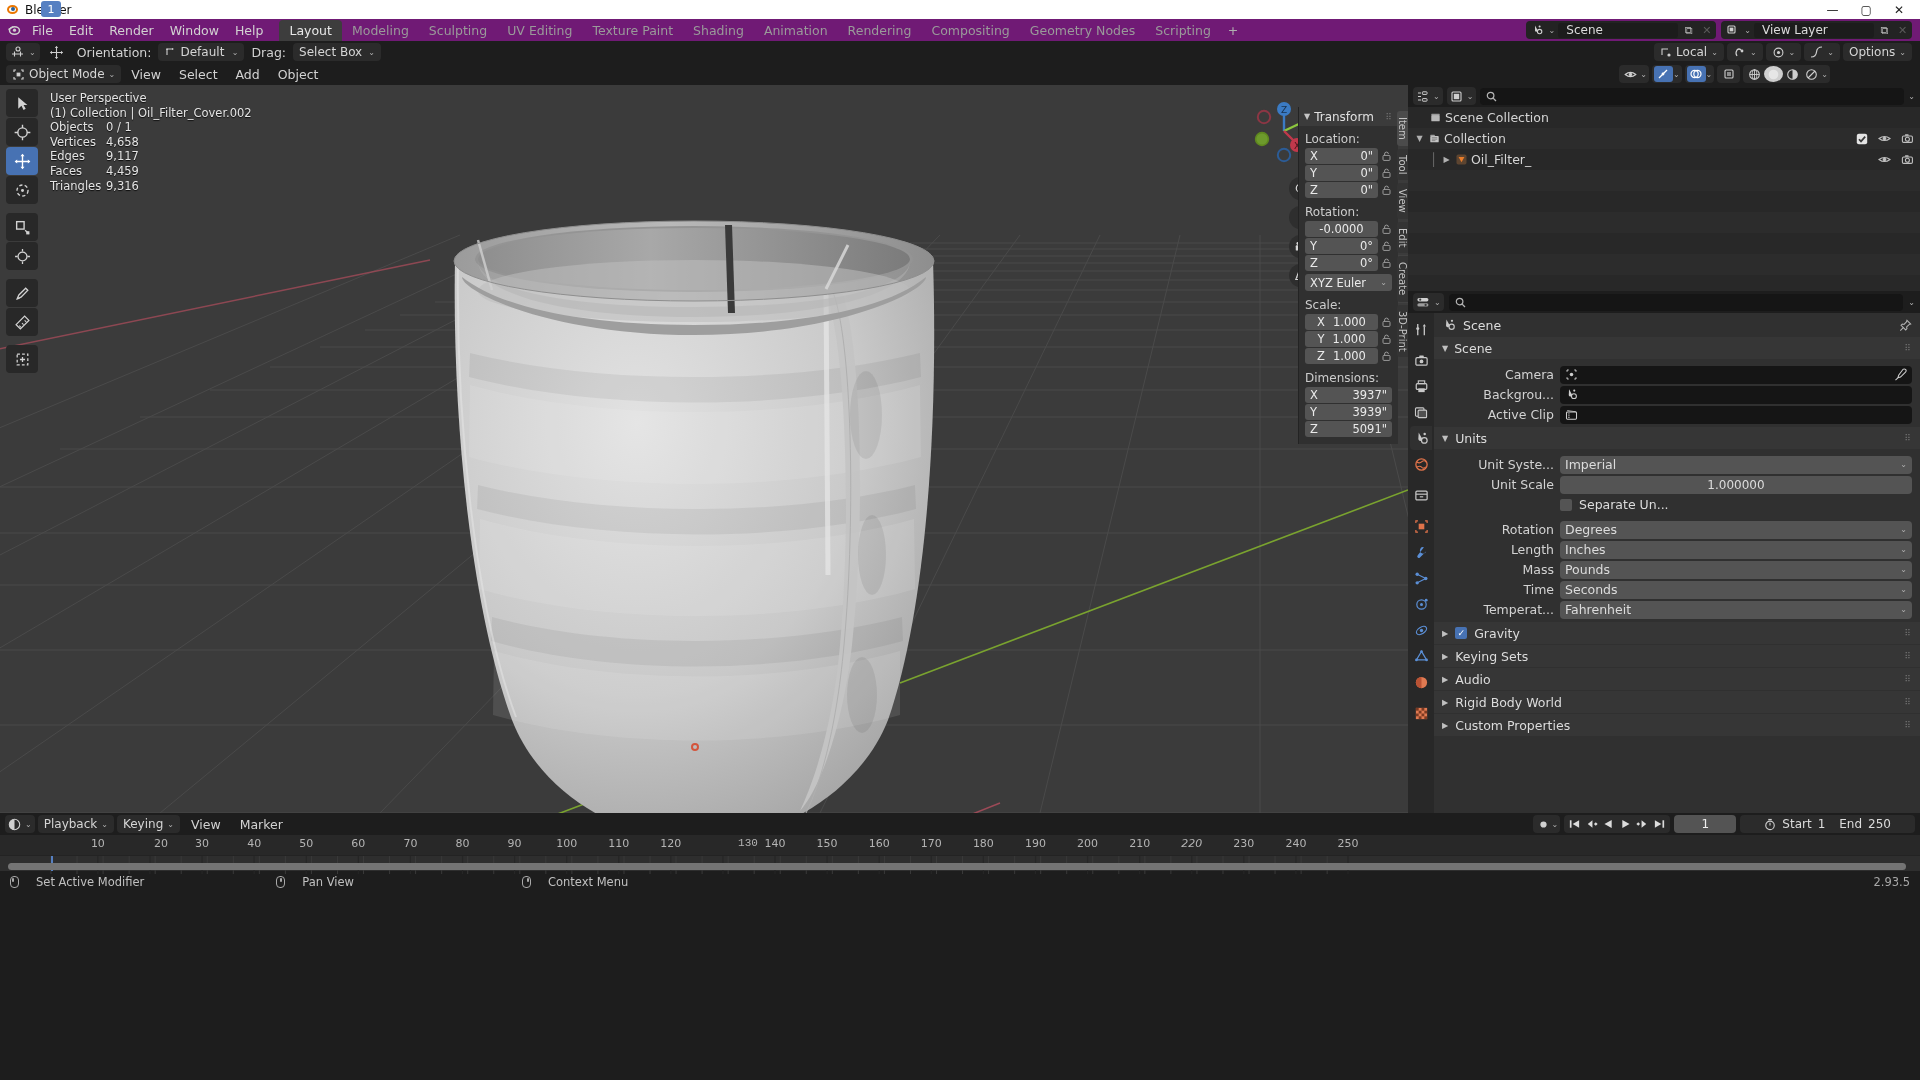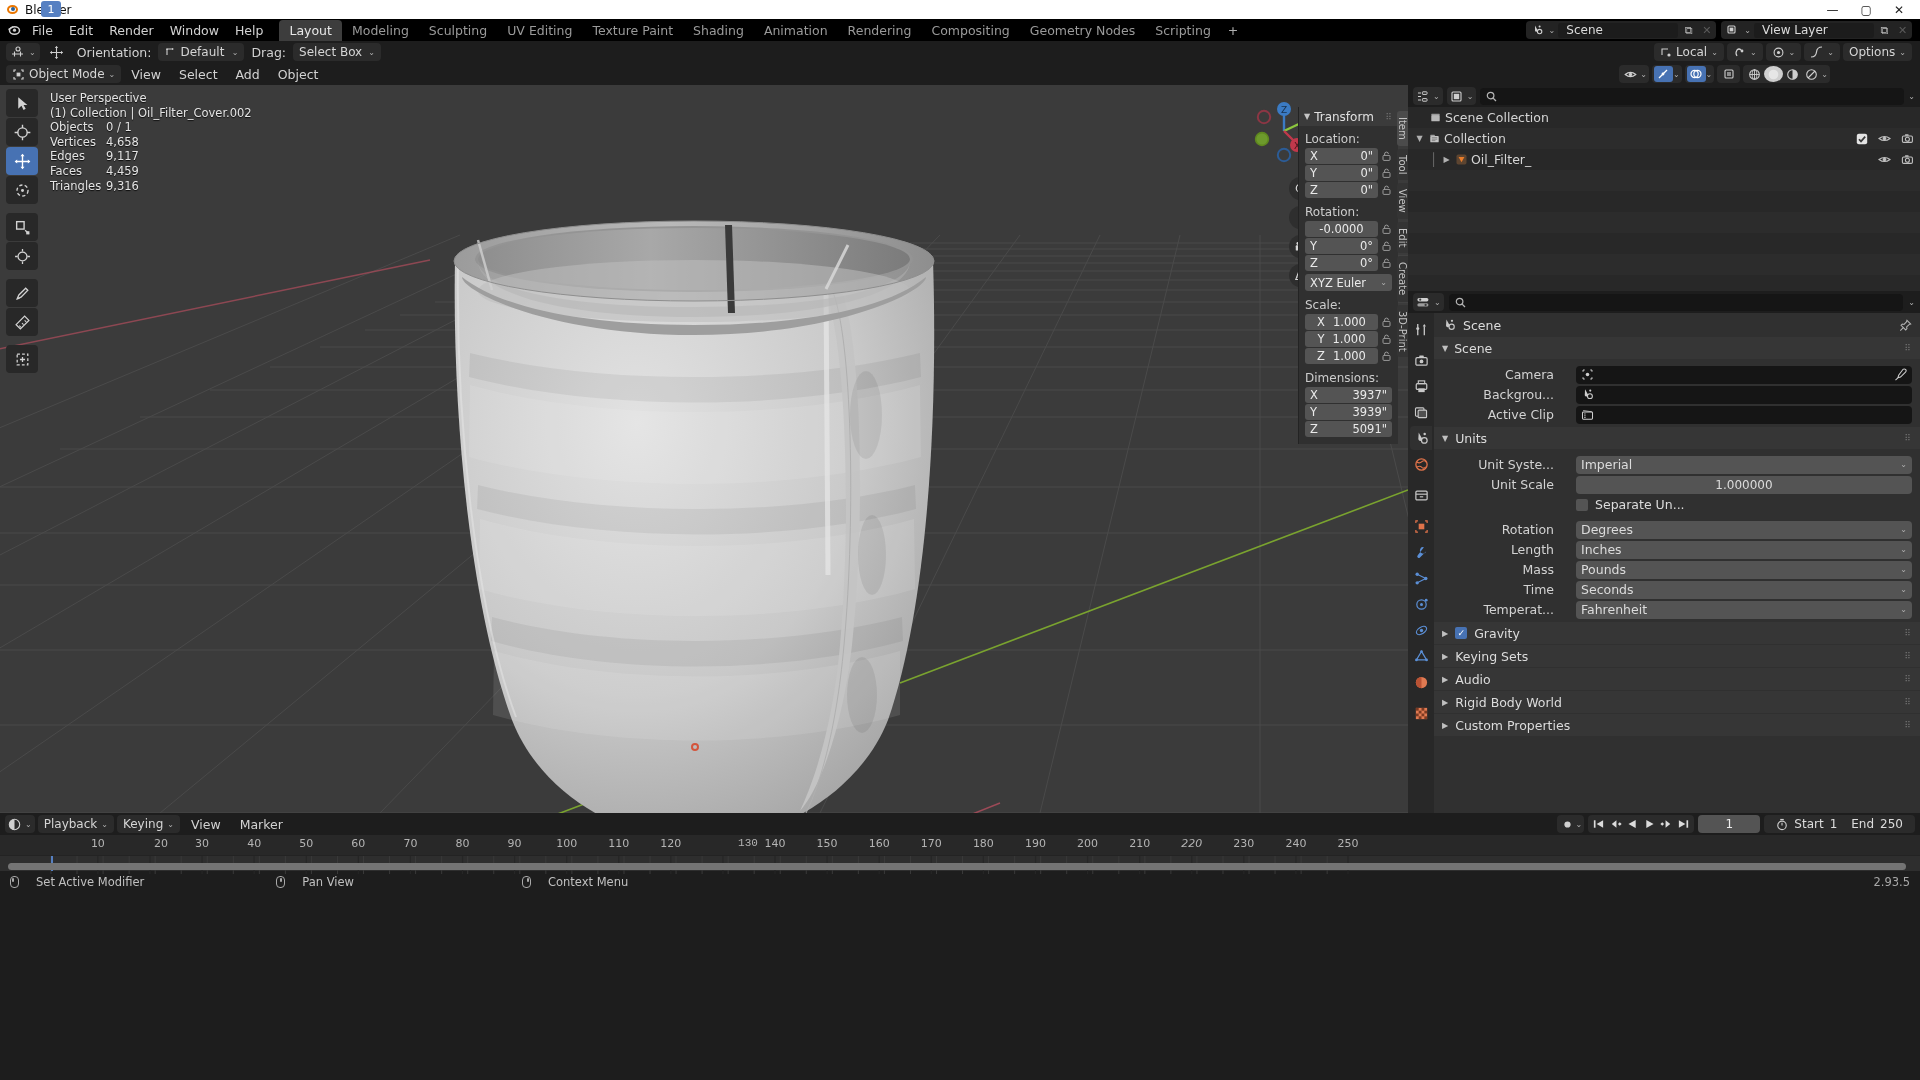--- a/index.html
+++ b/index.html
@@ -8,21 +8,21 @@
 
   
   #titlebar { height:19px; background:#fff; display:flex; align-items:center; padding:0 6px; }
   #titlebar .tb-title { color:#111; font-size:12px; margin-left:6px; }
   #titlebar .tb-btns { margin-left:auto; display:flex; gap:22px; padding-right:10px; color:#222; font-size:12px; }
   .blender-logo { width:13px; height:13px; position:relative; }
   .blender-logo .bl-ring { position:absolute; width:11px; height:9px; border:2px solid #ea7600; border-radius:50%; left:1px; top:2px; }
   .blender-logo .bl-dot { position:absolute; width:4px; height:4px; background:#2a6099; border-radius:50%; left:5px; top:4px; }
 
   
-  #topbar { height:22px; background:#000000; display:flex; align-items:center; padding:0 4px; gap:0; }
+  #topbar { height:22px; background:#701a75; display:flex; align-items:center; padding:0 4px; gap:0; }
   .mb-logo { width:20px; display:flex; justify-content:center; }
   .menu-item { padding:3px 8px; font-size:12.5px; color:#d2d2d2; border-radius:3px; white-space:nowrap; }
   .wtab { padding:3px 10px; font-size:12.5px; color:#9a9a9a; border-radius:4px 4px 0 0; white-space:nowrap; }
   .wtab.active { background:#3d3d3d; color:#e8e8e8; }
   .wtab.plus { color:#b0b0b0; padding:3px 7px; }
   #topbar .tb-right { margin-left:auto; display:flex; align-items:center; gap:5px; padding-right:4px; }
   .id-field { display:flex; align-items:center; background:#232323; border-radius:4px; height:18px; padding:0 2px; gap:3px; }
   .id-field .idico { width:18px; display:flex; align-items:center; justify-content:center; color:#c8c8c8; font-size:10px; }
   .id-field .idname { background:#1c1c1c; height:15px; line-height:15px; padding:0 8px; border-radius:3px; font-size:12px; min-width:120px; color:#dcdcdc; }
   .id-field .idbtn { width:15px; text-align:center; color:#b9b9b9; font-size:11px; }
@@ -116,40 +116,40 @@
   #prtabs { width:26px; background:#282828; display:flex; flex-direction:column; align-items:center; padding-top:4px; gap:2px; }
   .prtab { width:22px; height:24px; display:flex; align-items:center; justify-content:center; border-radius:4px 0 0 4px; }
   .prtab.active { background:#303030; }
   .prtab svg { width:15px; height:15px; }
   #prcontent { flex:1; padding:0 0 0 0; overflow:hidden; }
   .pr-breadcrumb { height:24px; display:flex; align-items:center; gap:7px; padding:0 8px; font-size:12.5px; color:#dcdcdc; }
   .pr-breadcrumb .pin { margin-left:auto; color:#b5b5b5; }
   .pr-panel-head { height:22px; display:flex; align-items:center; gap:6px; padding:0 8px; background:#363636; font-size:12.5px; }
   .pr-panel-head .tri { font-size:8px; color:#c0c0c0; }
   .pr-panel-head .grip { margin-left:auto; color:#6e6e6e; font-size:9px; letter-spacing:1px; }
-  .pr-row { display:flex; align-items:center; height:19px; margin:1px 8px 1px 8px; gap:22px; }
+  .pr-row { display:flex; align-items:center; height:19px; margin:1px 8px 1px 8px; gap:6px; }
   .pr-row .lbl { width:112px; text-align:right; font-size:12.5px; color:#d2d2d2; white-space:nowrap; overflow:hidden; }
   .pr-ctl { flex:1; height:18px; background:#151515; border-radius:4px; display:flex; align-items:center; padding:0 5px; gap:5px; }
   .pr-ctl.sel { background:#545454; justify-content:center; font-size:12px; }
   .pr-ctl.drop { background:#545454; font-size:12.5px; }
   .pr-ctl.drop .chev { margin-left:auto; }
   .pr-ctl .eyedrop { margin-left:auto; color:#cfcfcf; }
   .cbox { width:12px; height:12px; background:#545454; border-radius:2px; }
   .cbox.on { background:#4772b3; display:flex; align-items:center; justify-content:center; color:#fff; font-size:9px; }
   .pr-sub { height:22px; display:flex; align-items:center; gap:7px; padding:0 8px; background:#363636; font-size:12.5px; margin-top:3px; }
   .pr-sub .tri { font-size:8px; color:#c0c0c0; }
   .pr-sub .grip { margin-left:auto; color:#6e6e6e; font-size:9px; letter-spacing:1px; }
 
   
   #timeline { height:58px; background:#282828; display:flex; flex-direction:column; }
   .tl-header { height:22px; background:#1d1d1d; display:flex; align-items:center; gap:3px; padding:0 5px; }
   .tl-header .right { margin-left:auto; display:flex; align-items:center; gap:4px; }
   .tl-frame { height:18px; background:#545454; border-radius:4px; display:flex; align-items:center; justify-content:center;
      min-width:62px; font-size:12px; color:#eee; }
-  .tl-se { height:18px; background:#2b2b2b; border-radius:4px; display:flex; align-items:center; gap:6px; padding:0 12px; font-size:12px; }
+  .tl-se { height:18px; background:#2b2b2b; border-radius:4px; display:flex; align-items:center; gap:6px; padding:0 24px; font-size:12px; }
   .pbgrp { display:flex; align-items:center; background:#2b2b2b; border-radius:4px; height:18px; padding:0 2px; }
   .pbbtn { width:17px; height:16px; display:flex; align-items:center; justify-content:center; color:#d8d8d8; }
   .tl-ruler { height:20px; position:relative; background:#282828; }
   .tl-tick { position:absolute; top:2px; transform:translateX(-50%); font-size:11px; color:#b4b4b4; }
   .tl-body { flex:1; background:#2e2e2e; position:relative; border-top:1px solid #232323; }
   .tl-grid { position:absolute; inset:0; }
   #playhead { position:absolute; top:0; bottom:0; width:2px; background:#5680c2; }
   #phlabel { position:absolute; top:1px; height:16px; background:#5680c2; border-radius:3px; color:#fff;
      font-size:11px; display:flex; align-items:center; justify-content:center; width:20px; transform:translateX(-50%); }
   .tl-scroll { position:absolute; left:8px; right:14px; bottom:1px; height:7px; background:#747474; border-radius:4px; }

